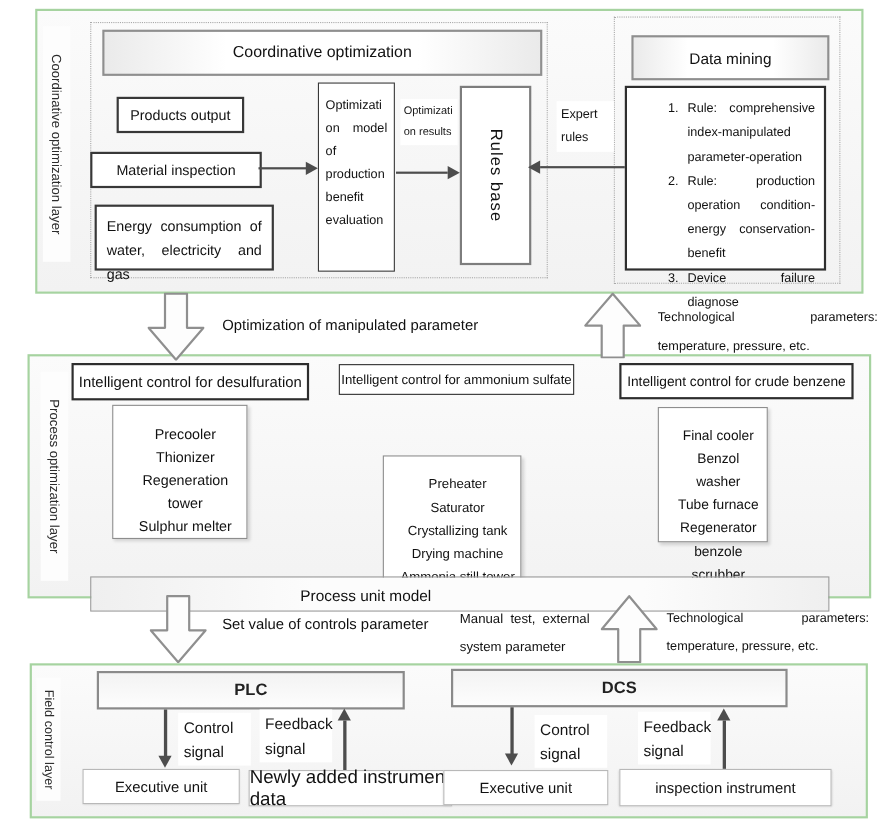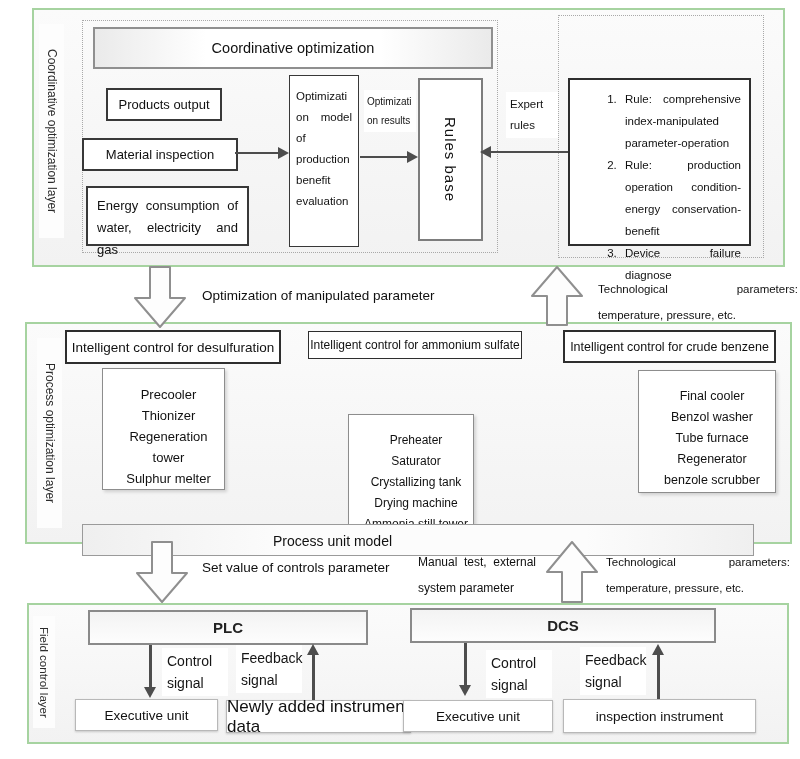--- a/index.html
+++ b/index.html
@@ -89,21 +89,21 @@
 
   
   #pheader1{left:65px;top:330px;width:212px;height:30px;border-color:#2e2e2e;font-size:13.5px;background:#fff;}
   #pheader2{left:308px;top:331px;width:212px;height:26px;border:1.5px solid #2e2e2e;font-size:12px;background:#fff;}
   #pheader3{left:563px;top:330px;width:209px;height:29px;border-color:#2e2e2e;font-size:12.5px;background:#fff;}
   .plist{position:absolute;border:1.5px solid #8d8d8d;background:#ffffff;
     box-shadow:2px 2px 3px rgba(0,0,0,0.15);box-sizing:border-box;padding:15px 4px 0 14px;color:#111;}
   .plist div{line-height:21px;text-align:center;}
   #plist1{left:102px;top:368px;width:123px;height:122px;font-size:13px;}
   #plist2{left:348px;top:370px;width:126px;height:123px;font-size:12px;margin-top:44px;}
-  #plist3{left:598px;top:370px;width:138px;height:123px;font-size:12.5px;margin-left:40px;}
+  #plist3{left:598px;top:370px;width:100px;height:123px;font-size:12.5px;}
   #pum{position:absolute;left:82px;top:524px;width:672px;height:32px;border:1.5px solid #9a9a9a;
     background:linear-gradient(90deg,#efefef 0%,#fcfcfc 30%,#fcfcfc 75%,#efefef 100%);
     font-size:14px;line-height:32px;padding-left:190px;box-sizing:border-box;color:#111;}
 
   
   .graybox{position:absolute;border:2px solid #8a8a8a;
     background:linear-gradient(180deg,#f3f3f3 0%,#fdfdfd 100%);
     display:flex;align-items:center;justify-content:center;font-size:15px;font-weight:600;color:#222;}
   #plc{left:88px;top:610px;width:276px;height:31px;}
   #dcs{left:410px;top:608px;width:302px;height:31px;}
@@ -137,20 +137,21 @@
     <span>Process optimization layer</span>
   </div>
   <div class="vlabel" id="vl-field">
     <span>Field control layer</span>
   </div>
 
   <div class="dash" id="dash-left"></div>
   <div class="dash" id="dash-right"></div>
 
   <div class="hdrbox" id="coord-header">Coordinative optimization</div>
+  <div class="hdrbox" id="dm-header">Data mining</div>
 
   <div class="darkbox" id="products">Products output</div>
   <div class="darkbox" id="material">Material inspection</div>
   <div class="darkbox" id="energy">Energy consumption of water, electricity and gas</div>
   <div class="darkbox" id="optmodel">Optimization model of production benefit evaluation</div>
 
   <div class="whitelabel" id="optresults">Optimization results</div>
   <div class="whitelabel" id="expertrules">Expert rules</div>
 
   <div id="rulesbase">

